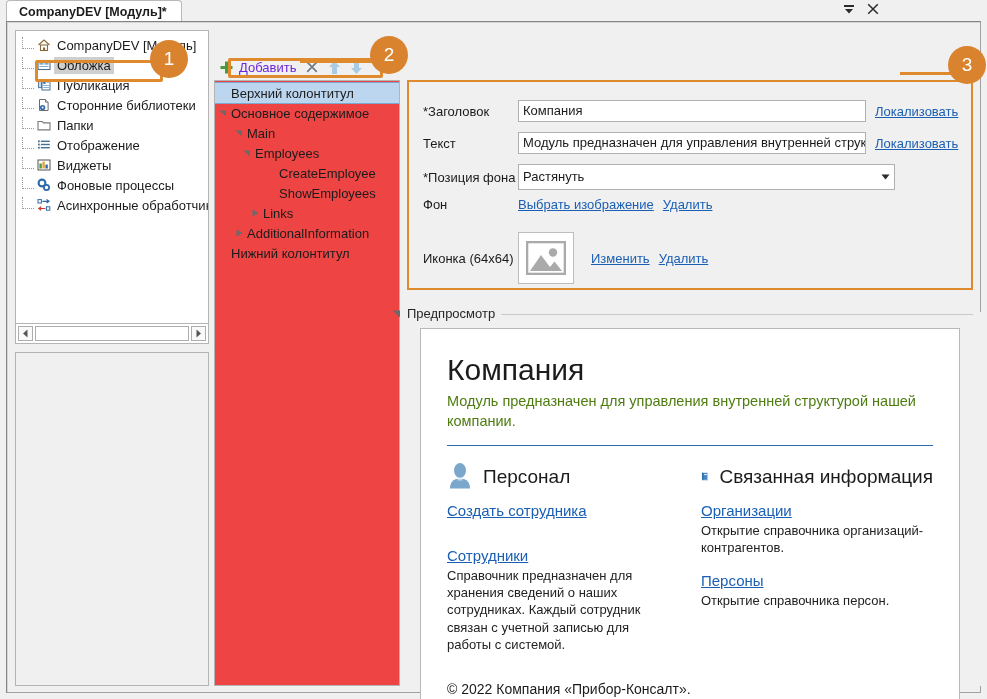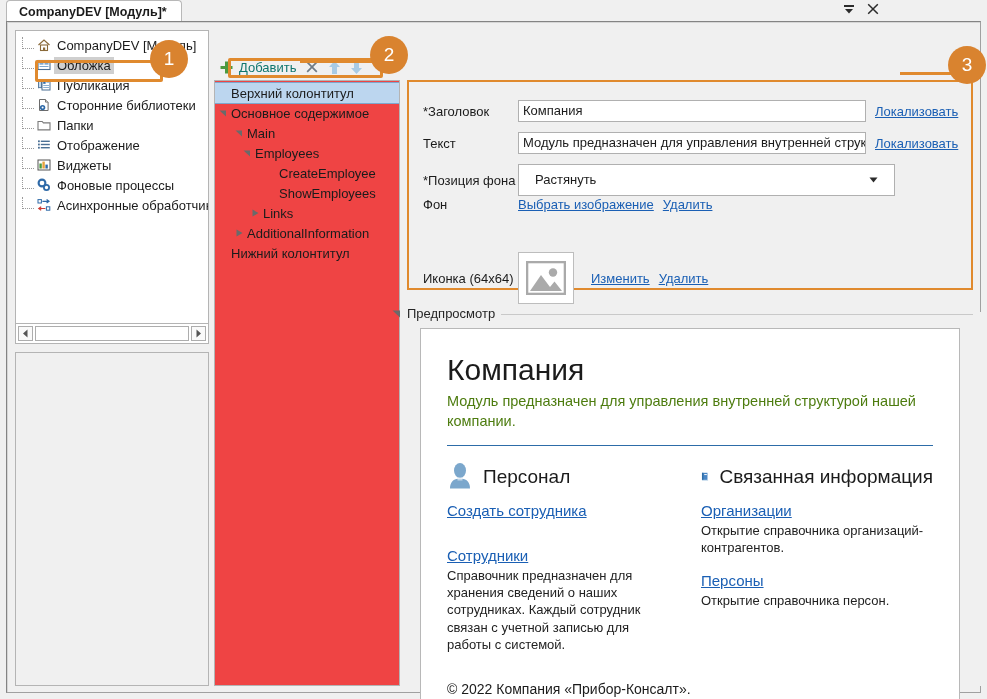--- a/index.html
+++ b/index.html
@@ -104,21 +104,21 @@
   }
 
   
   #mid-toolbar {
     position: absolute; left: 212px; top: 32px;
     width: 176px; height: 26px;
     display: flex; align-items: center; gap: 9px;
   }
   #btn-add {
     display: flex; align-items: center; gap: 5px;
-    cursor: pointer; font-size: 13px; color: #0f766e;
+    cursor: pointer; font-size: 13px; color: #6d28d9;
   }
   .tb-icon { cursor: pointer; display: block; }
 
   #mid-tree {
     position: absolute; left: 207px; top: 58px;
     width: 186px; height: 606px;
     background: #ef4444;
     border: 1px solid #b4b4b4;
     padding-top: 2px;
     overflow: hidden;
@@ -156,22 +156,22 @@
   }
   .form-row { display: flex; align-items: center; position: absolute; }
   .flabel { font-size: 13px; color: #1b1b1b; }
   .finput {
     height: 22px; background: #ffffff; border: 1px solid #b0b0b0;
     font-family: "Liberation Sans", sans-serif; font-size: 13px;
     color: #1b1b1b; padding: 0 4px; line-height: 20px;
     overflow: hidden; white-space: nowrap;
   }
   .fselect {
-    height: 32px; background: #ffffff; border: 1px solid #b0b0b0;
-    font-size: 13px; color: #1b1b1b; padding: 0 16px; line-height: 20px;
+    height: 26px; background: #ffffff; border: 1px solid #b0b0b0;
+    font-size: 13px; color: #1b1b1b; padding: 0 4px; line-height: 20px;
     display: flex; align-items: center; justify-content: space-between;
     cursor: pointer;
   }
   .link {
     color: #1a5fb4; text-decoration: underline; cursor: pointer; font-size: 13px;
   }
   .img-placeholder {
     width: 56px; height: 52px; background: #ffffff; border: 1px solid #bdbdbd;
     display: flex; align-items: center; justify-content: center;
   }
@@ -462,21 +462,21 @@
             </svg>
           </div>
         </div>
 
         <div class="form-row" style="left:14px; top:115px; width:536px;">
           <span class="flabel" style="width:95px;">Фон</span>
           <span class="link">Выбрать изображение</span>
           <span class="link" style="margin-left:9px;">Удалить</span>
         </div>
 
-        <div class="form-row" style="left:14px; top:170px; width:536px;">
+        <div class="form-row" style="left:14px; top:150px; width:536px;">
           <span class="flabel" style="width:95px;">Иконка (64x64)</span>
           <div class="img-placeholder">
             <svg width="40" height="34" viewBox="0 0 40 34">
               <rect x="1" y="1" width="38" height="32" fill="none" stroke="#aaaaaa" stroke-width="2.6"></rect>
               <circle cx="27" cy="11.5" r="4.2" fill="#aaaaaa"></circle>
               <path d="M4 30 L15 14 L24 26 L28.5 20.5 L36 30 Z" fill="#aaaaaa"></path>
             </svg>
           </div>
           <span class="link" style="margin-left:17px;">Изменить</span>
           <span class="link" style="margin-left:9px;">Удалить</span>

